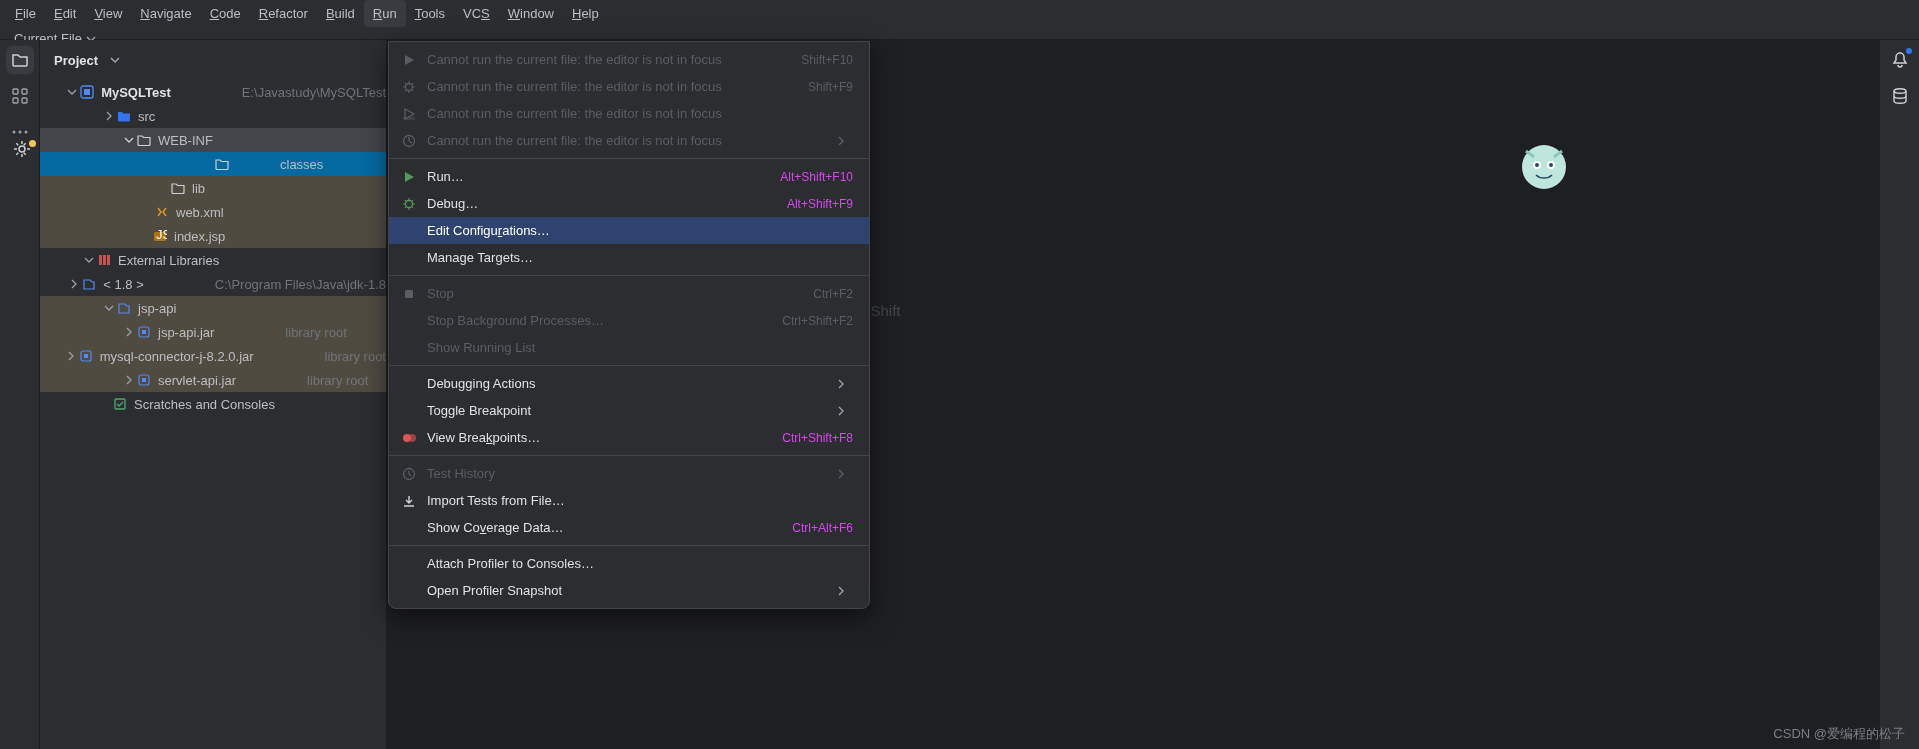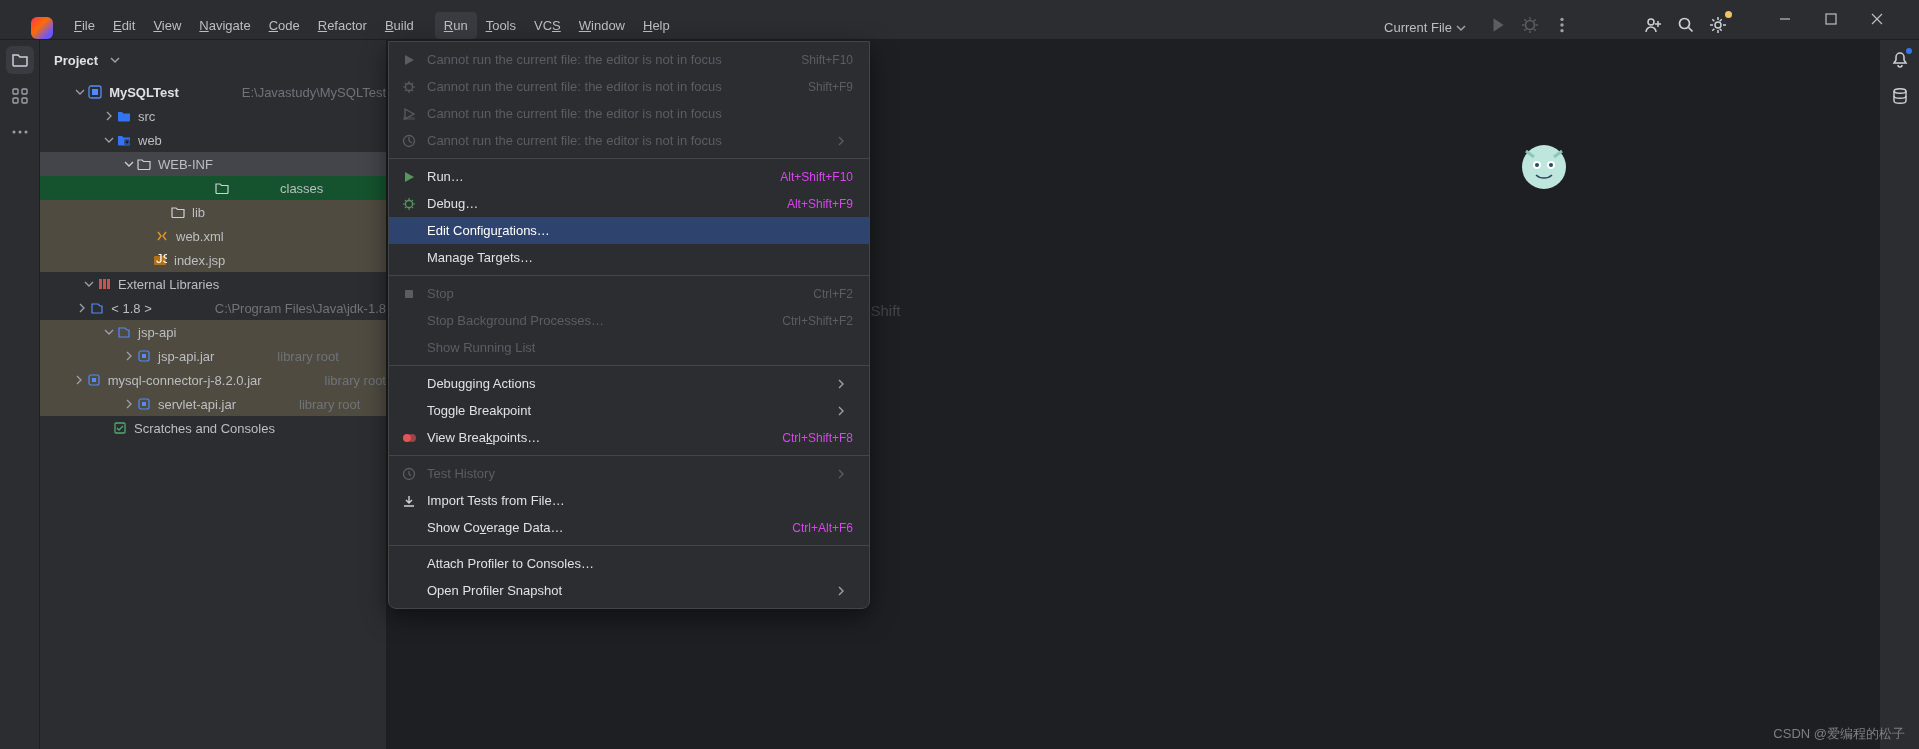--- a/index.html
+++ b/index.html
@@ -1,47 +1,47 @@
 <!DOCTYPE html>
 <html><head>
 <meta charset="utf-8">
 <style>
 * { margin:0; padding:0; box-sizing:border-box; font-family:"Segoe UI",Arial,sans-serif; font-size:13px; }
 body { background:#1e1f22; color:#bcbec4; width:1919px; height:749px; overflow:hidden; position:relative; }
-.menubar { height:40px; background:#2b2d30; display:flex; align-items:flex-end; padding:0 19px; border-bottom:1px solid #1e1f22;}
+.menubar { height:40px; background:#2b2d30; display:flex; align-items:flex-start; padding:0 6px; border-bottom:1px solid #1e1f22;flex-direction:column;}
 .app-icon { width:22px; height:22px; border-radius:6px; background:linear-gradient(135deg,#fe315d,#ff6b00 40%,#6b57ff 80%); margin:0 12px;}
 .menu-item { padding:6px 9px; color:#bcbec4; cursor:pointer; border-radius:4px;}
-.menu-item.active-menu { background:#393b40;margin-left:12px; }
+.menu-item.active-menu { background:#393b40; }
 .mnemonic { text-decoration:underline; }
 .menubar-spacer { flex:1; }
 .current-file { color:#bcbec4; padding:4px 8px; display:flex; align-items:center; gap:4px; margin-right:8px;}
 .menubar .icon-btn { width:28px; height:28px; display:flex; align-items:center; justify-content:center; margin:0 2px; color:#9da0a8; cursor:pointer;}
 .menubar .icon-btn svg { width:18px; height:18px; }
 .win-ctrl { width:46px; height:40px; display:flex; align-items:center; justify-content:center; color:#bcbec4; cursor:pointer;}
 
 .main { display:flex; height:calc(100% - 40px); }
 .toolstrip { width:40px; background:#2b2d30; display:flex; flex-direction:column; align-items:center; padding-top:6px; gap:8px; border-right:1px solid #1e1f22;}
 .toolstrip .ts-btn { width:28px; height:28px; display:flex; align-items:center; justify-content:center; border-radius:6px; color:#ced0d6; cursor:pointer;}
 .toolstrip .ts-btn.active { background:#393b40; }
 .toolstrip-right { border-right:none; border-left:1px solid #1e1f22; align-items:center;}
 .toolstrip .dot { position:relative; }
 .toolstrip .dot::after { content:""; position:absolute; top:2px; right:2px; width:6px; height:6px; background:#3574f0; border-radius:50%; }
 
 .project-panel { width:347px; background:#2b2d30; border-right:1px solid #1e1f22; display:flex; flex-direction:column;}
 .panel-head { height:40px; display:flex; align-items:center; padding:0 14px; font-weight:600; gap:12px; color:#dfe1e5;}
 .tree { flex:1; overflow:auto; padding-bottom:20px; }
 .row { display:flex; align-items:center; height:24px; white-space:nowrap; }
 .row.hov { background:#43454a; }
-.row.sel { background:#14532d;gap:44px; }
+.row.sel { background:#0369a1;gap:44px; }
 .row.brown { background:#4f4b41; }
 .gutter { display:flex; align-items:center; }
 .chev { width:14px; height:14px; display:inline-flex; align-items:center; justify-content:center; color:#9da0a8;}
 .ficon { width:16px; height:16px; display:inline-flex; align-items:center; justify-content:center; margin-right:6px; flex-shrink:0;}
 .lbl { color:#bcbec4; }
-.hint { color:#6f737a; margin-left:16px;padding-left:47px; }
+.hint { color:#6f737a; margin-left:24px;padding-left:47px; }
 .row .lbl.bold { color:#dfe1e5; font-weight:600; }
 
 .editor-area { flex:1; position:relative; background:#1e1f22; }
 .bg-text { position:absolute; left:471px; top:268px; color:#43454a; font-size:15px; }
 
 .context-menu { position:absolute; left:388px; top:41px; width:482px; background:#2b2d30; border:1px solid #43454a; border-radius:0 0 8px 8px; box-shadow:0 8px 24px rgba(0,0,0,.5); padding:4px 0; z-index:10;}
 .cm-row { display:flex; align-items:center; height:27px; padding:0 16px 0 10px; position:relative;}
 .cm-row.enabled { color:#dfe1e5; cursor:pointer;}
 .cm-row.disabled { color:#5a5d63; }
 .cm-row.highlight { background:#2e436e; color:#fff;justify-content:center; }
@@ -205,37 +205,20 @@
             </span>
           </span>
         <span class="ficon">
             <svg width="14" height="12">
               <path d="M1 2h4l1.5 1.5H13v7a1 1 0 0 1-1 1H2a1 1 0 0 1-1-1V2z" fill="#3574f0"></path>
             </svg>
           </span>
         <span class="lbl">src</span>
       </div>
 
-      <div class="row">
-        <span class="gutter" style="width:76px;justify-content:flex-end;">
-            <span class="chev">
-              <svg width="10" height="10" viewBox="0 0 10 10">
-                <path d="M1 3l4 4 4-4" stroke="#9da0a8" fill="none" stroke-width="1.3"></path>
-              </svg>
-            </span>
-          </span>
-        <span class="ficon">
-            <svg width="14" height="12">
-              <path d="M1 2h4l1.5 1.5H13v7a1 1 0 0 1-1 1H2a1 1 0 0 1-1-1V2z" fill="#3574f0"></path>
-              <circle cx="10" cy="8" r="3" fill="#1e1f22"></circle>
-              <circle cx="10" cy="8" r="2.3" fill="none" stroke="#3574f0" stroke-width="0.9"></circle>
-            </svg>
-          </span>
-        <span class="lbl">web</span>
-      </div>
 
       <div class="row hov">
         <span class="gutter" style="width:96px;justify-content:flex-end;">
             <span class="chev">
               <svg width="10" height="10" viewBox="0 0 10 10">
                 <path d="M1 3l4 4 4-4" stroke="#ced0d6" fill="none" stroke-width="1.3"></path>
               </svg>
             </span>
           </span>
         <span class="ficon">

